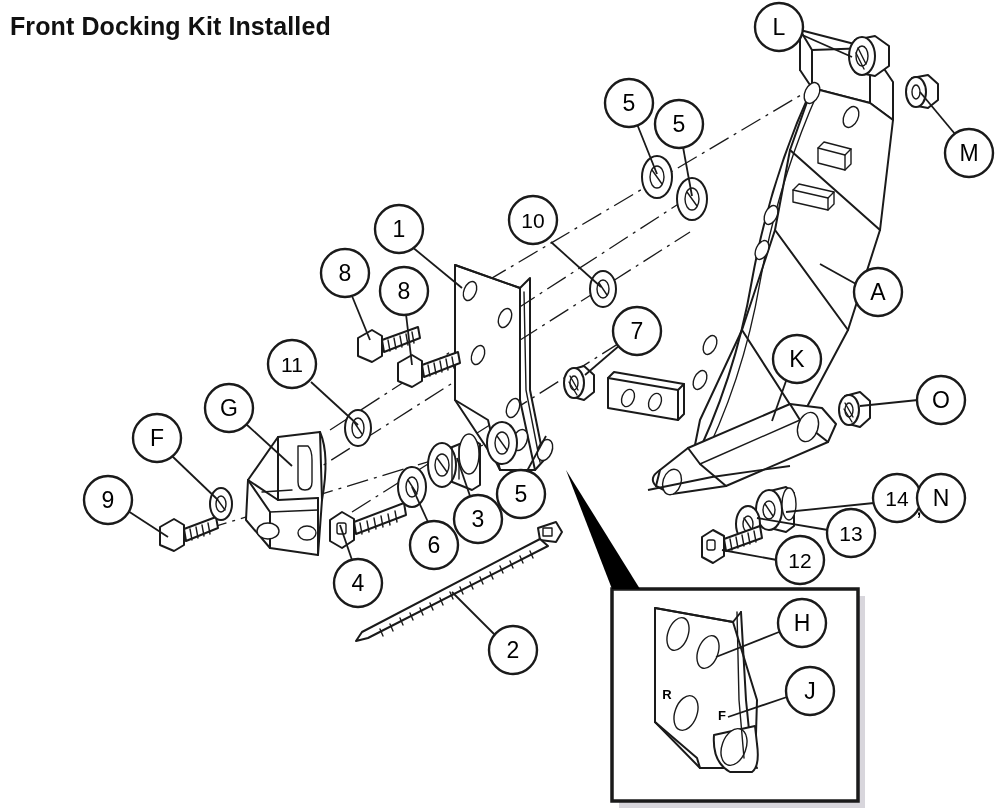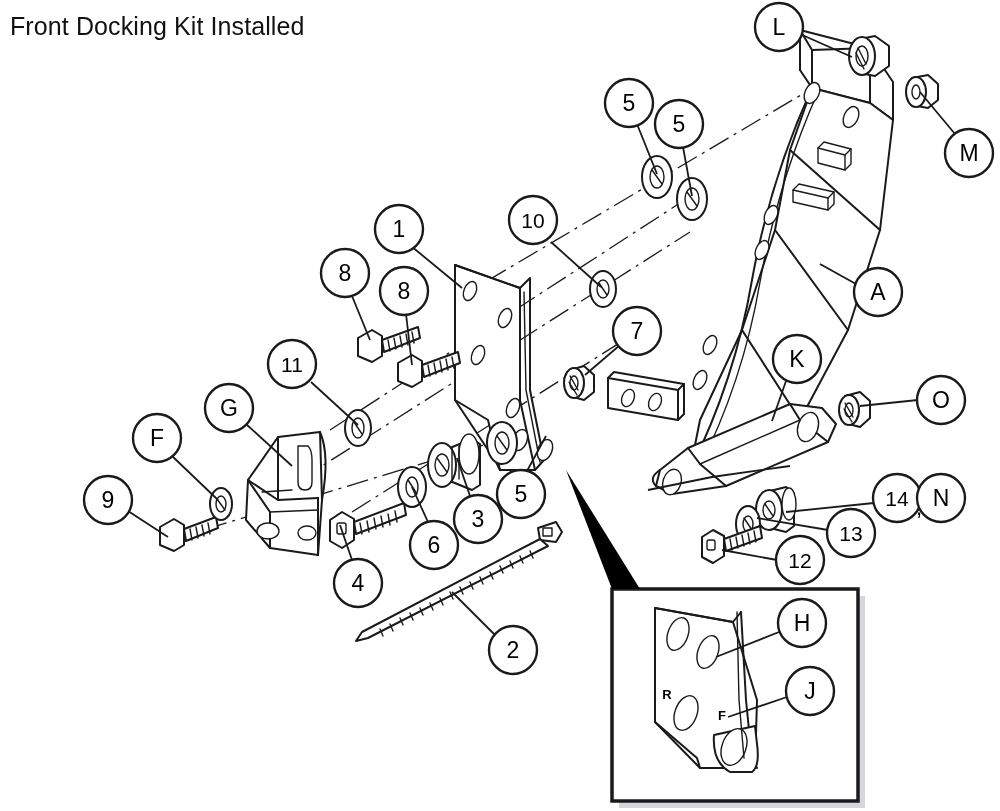--- a/index.html
+++ b/index.html
@@ -4,21 +4,21 @@
 <title>Front Docking Kit Installed</title>
 <style>
   html,body{margin:0;padding:0;background:#ffffff;}
   body{
     width:1000px;height:811px;position:relative;overflow:hidden;
     font-family:"Liberation Sans", sans-serif;
     background:#ffffff;
   }
   #page-title{
     position:absolute;left:10px;top:12px;
-    font-size:25px;font-weight:normal;color:#111111;
+    font-size:25px;font-weight:bold;color:#111111;
     letter-spacing:0.1px;white-space:nowrap;
   }
   #diagram{position:absolute;left:0;top:0;width:1000px;height:811px;}
   .callout-text{
     font-family:"Liberation Sans", sans-serif;
     font-size:23px; fill:#000000; font-weight:400;
     text-anchor:middle; dominant-baseline:central;
   }
   .callout-text.small{font-size:21px;}
   .stamp-text{

